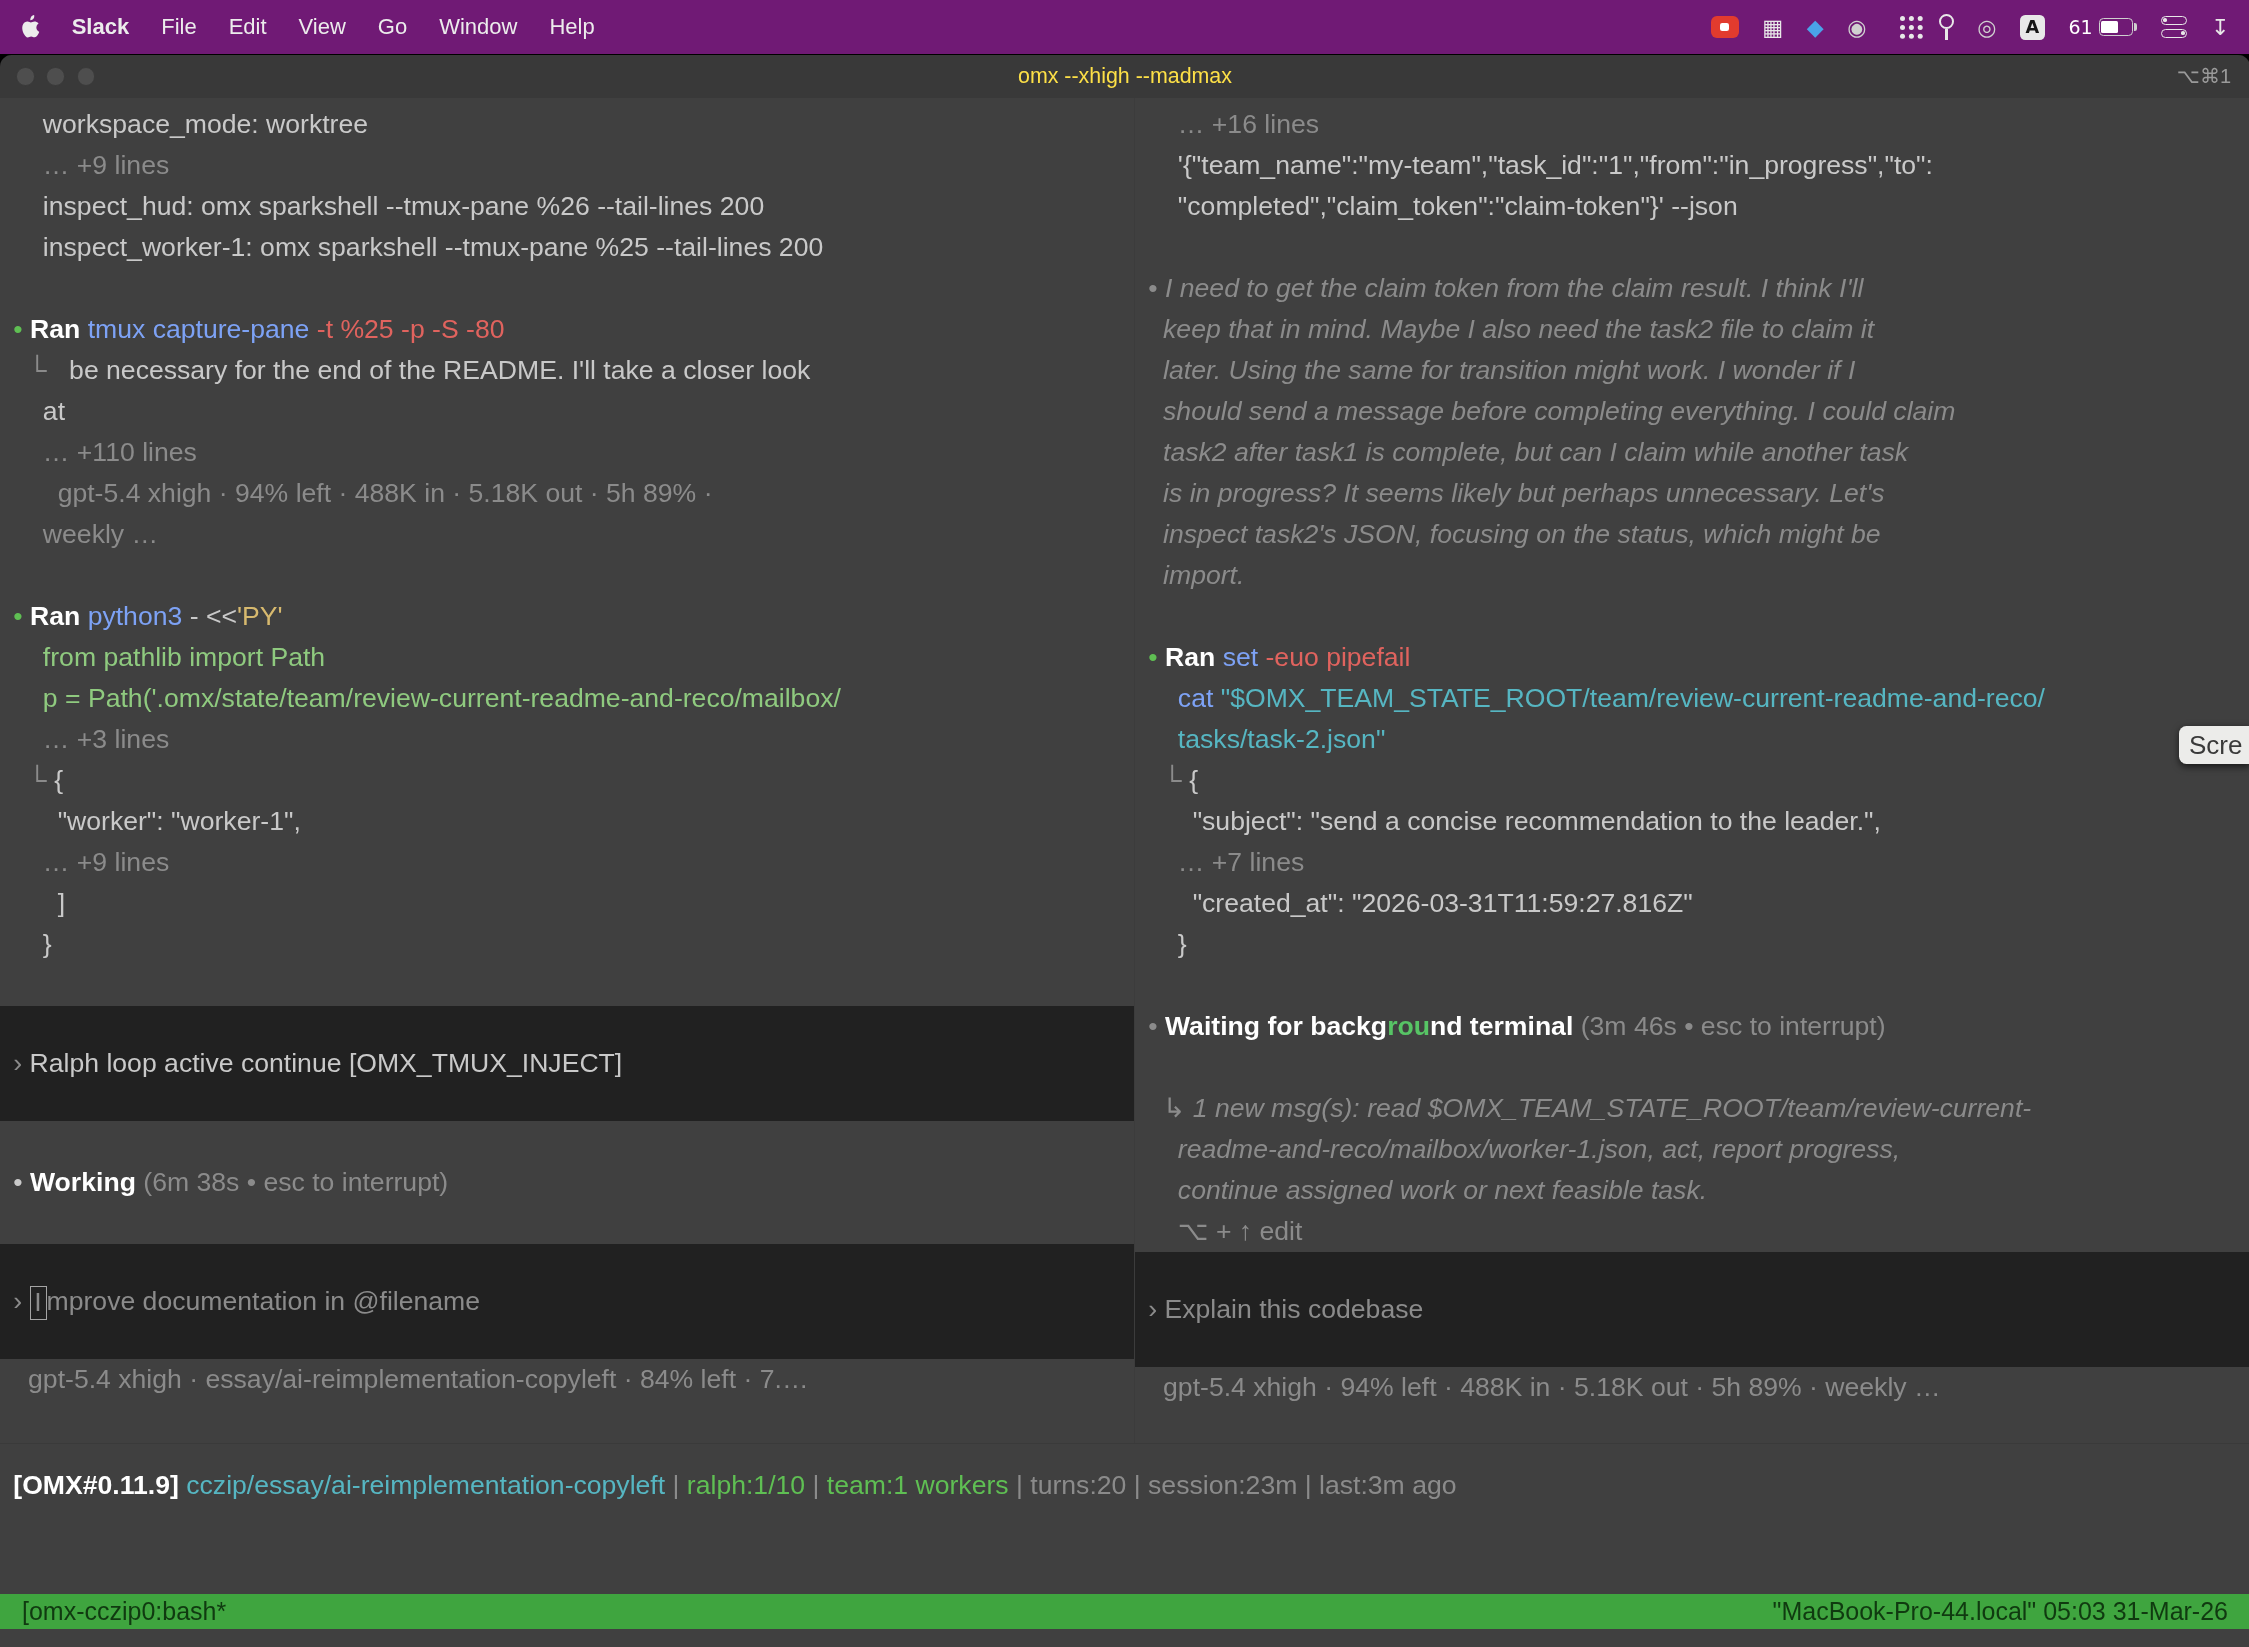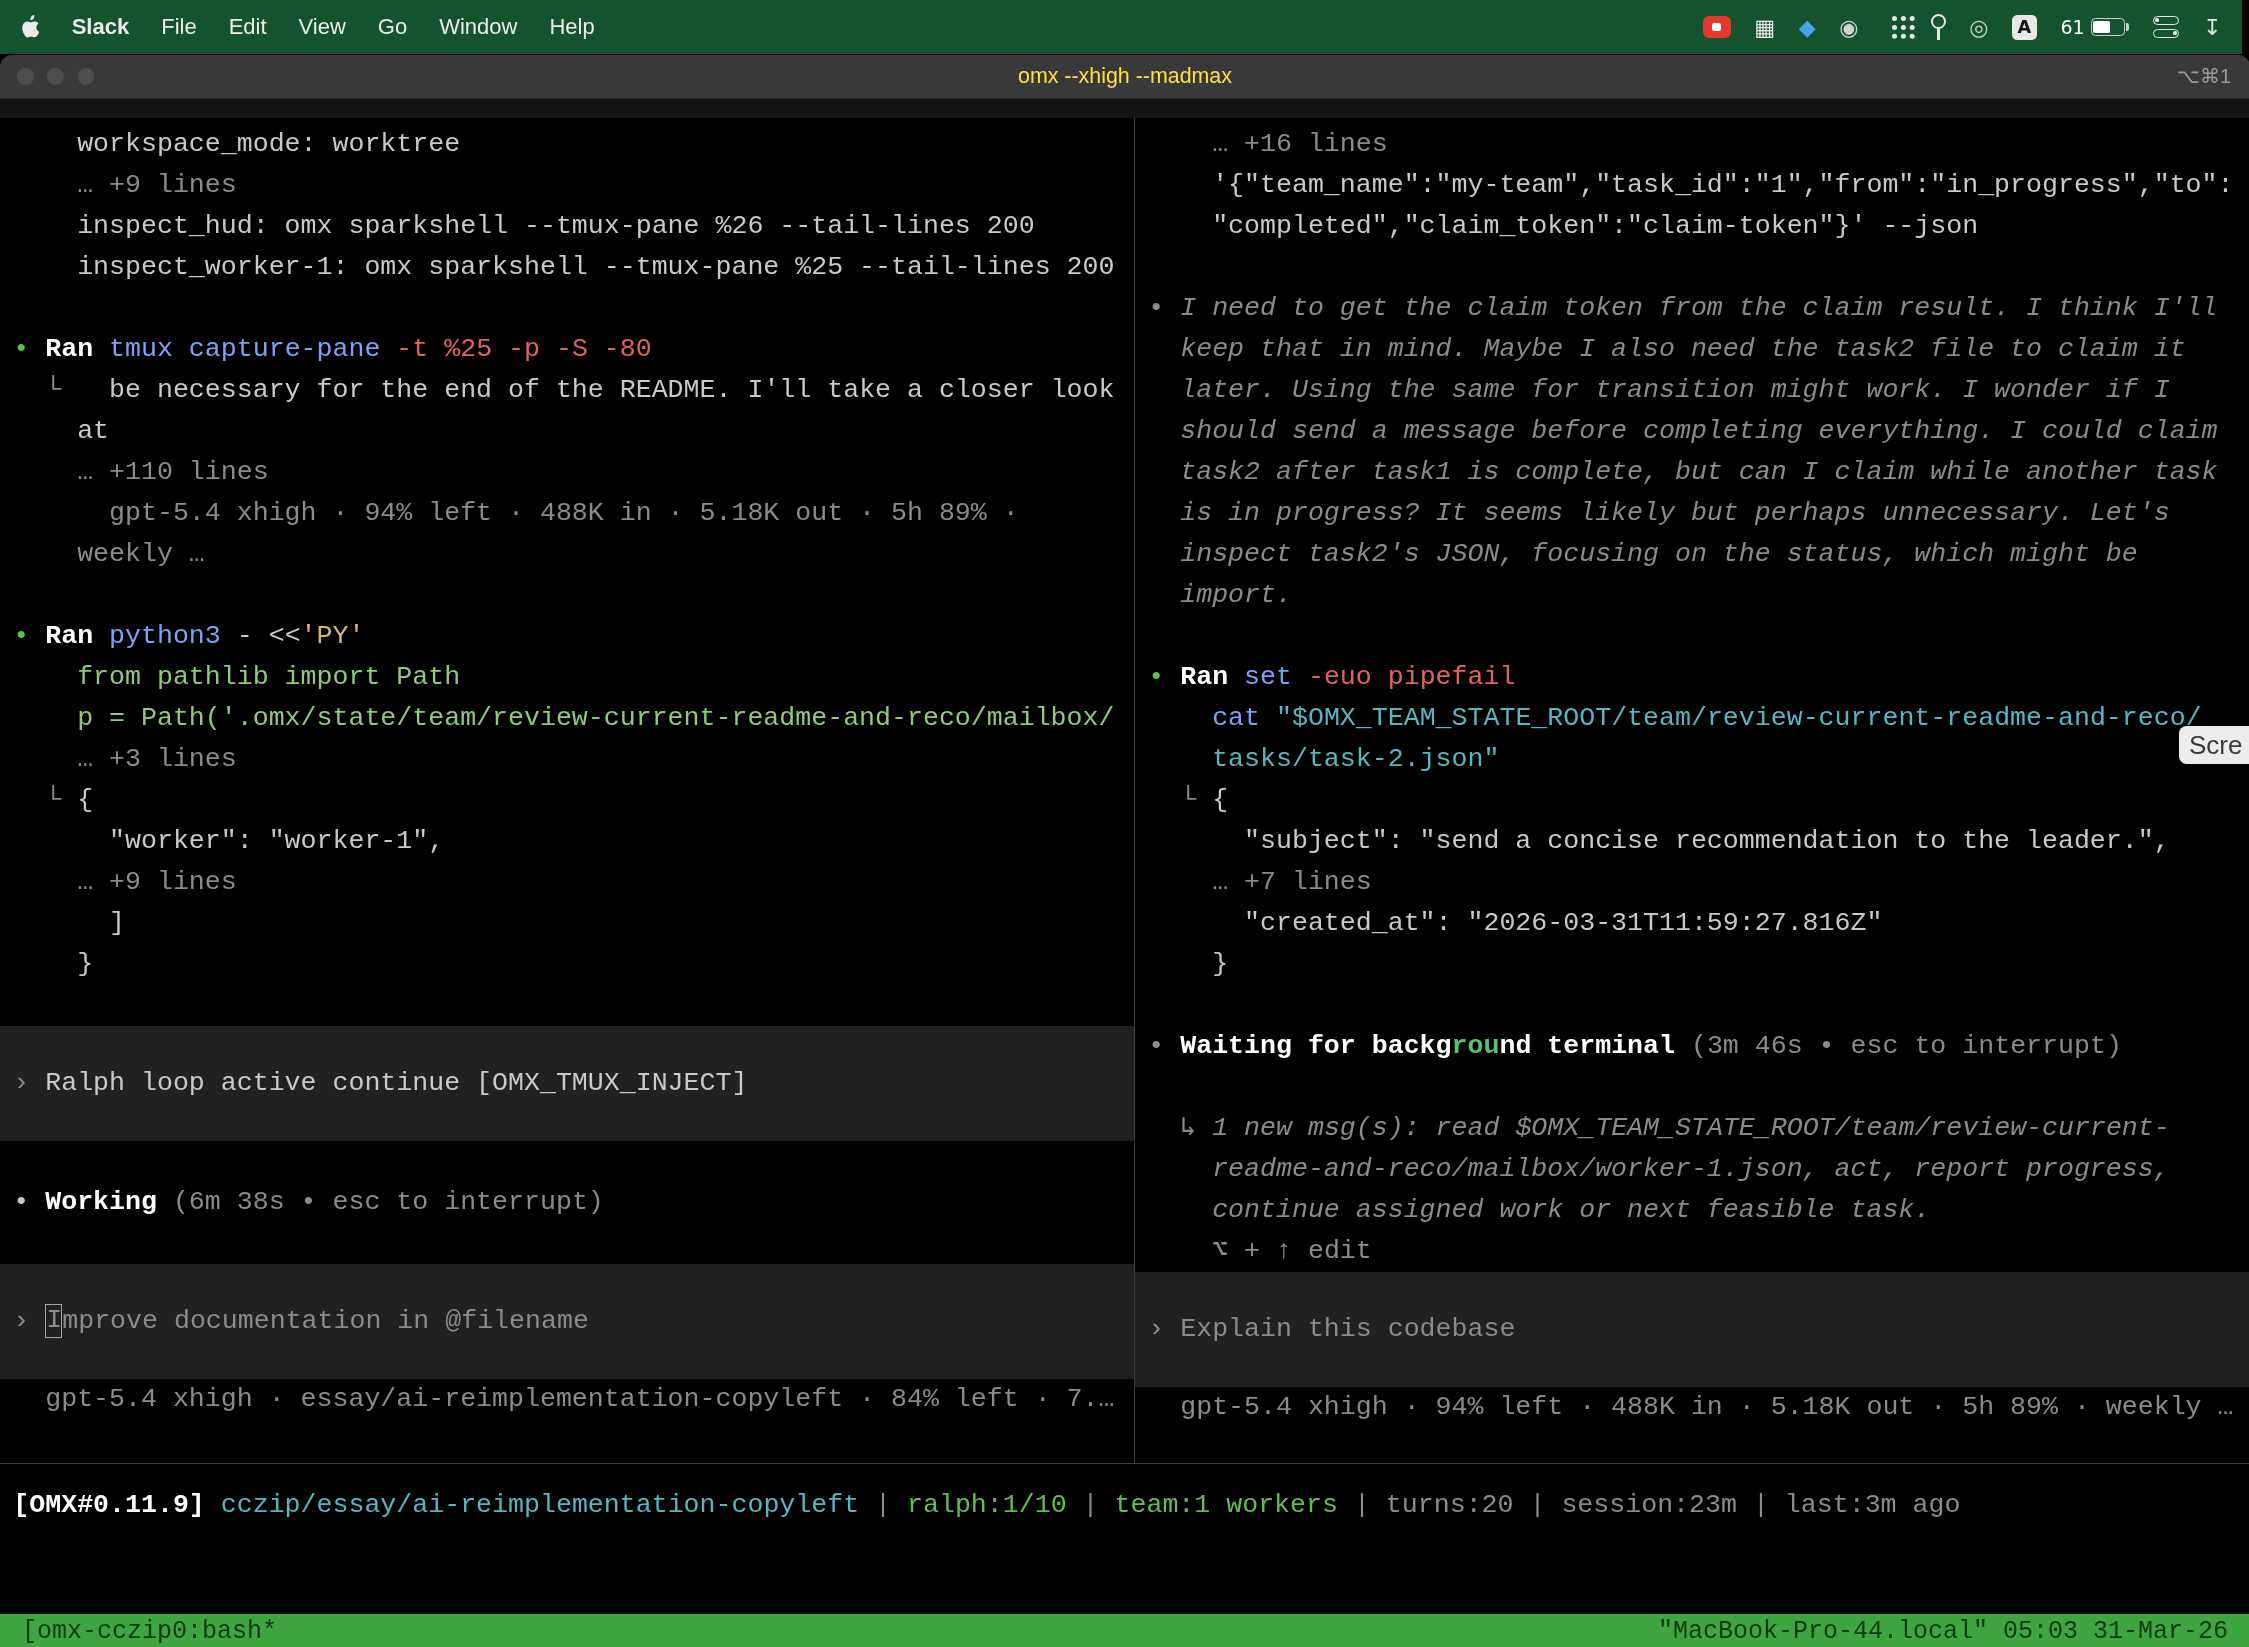--- a/index.html
+++ b/index.html
@@ -1,20 +1,20 @@
 <!DOCTYPE html>
 <html style="font-size:11.8px"><head>
 <meta charset="utf-8">
 <style>
   html,body{margin:0;padding:0;background:#000;}
   .screen{position:relative;width:2250px;height:1648px;background:#000;overflow:hidden;
           font-family:"Liberation Sans",sans-serif;}
 
   
-  .menubar{position:absolute;top:0;left:0;right:8px;height:54px;background:#14532d;
+  .menubar{position:absolute;top:0;left:0;right:0;height:54px;background:#701a75;
            display:flex;justify-content:space-between;align-items:center;padding:0 20.7px;box-sizing:border-box;}
   .mb-left{display:flex;align-items:center;gap:32px;}
   .apple{display:inline-flex;align-items:center;}
   .mb-item{color:#ececec;font-size:22px;}
   .mb-app{font-weight:bold;}
   .mb-right{display:flex;align-items:center;gap:23.6px;}
   .sicon{display:inline-flex;align-items:center;justify-content:center;color:#e8e8e8;font-size:22px;
          font-family:"DejaVu Sans",sans-serif;}
   .k-record{width:28px;height:22px;background:#e23b2e;border-radius:5.9px;}
   .rdot{width:8.9px;height:8.9px;background:#fff;border-radius:2.2px;display:block;}
@@ -40,22 +40,22 @@
   
   .window{position:absolute;top:55px;left:0;right:0;bottom:0;background:#151515;
           border-radius:11.8px 11.8px 0 0;overflow:hidden;}
   .titlebar{position:relative;height:43px;background:#393939;border-bottom:0.7px solid #232323;}
   .traffic{position:absolute;left:16px;top:0;height:43px;display:flex;align-items:center;gap:11.8px;}
   .tl{width:18.5px;height:18.5px;border-radius:50%;background:#4e4e4e;border:0.7px solid #3a3a3a;box-sizing:border-box;}
   .wtitle{position:absolute;left:0;right:0;top:0;text-align:center;line-height:43px;color:#fde047;font-size:21.4px;}
   .whint{position:absolute;right:19px;top:0;line-height:43px;color:#9a9a9a;font-size:20px;}
 
   
-  .terminal{position:absolute;top:43px;left:0;right:0;bottom:0;background:#000000;
-            font-family:Liberation Mono, monospace;font-size:26.6px;font-variant-ligatures:none;margin-top:20px;}
+  .terminal{position:absolute;top:43px;left:0;right:0;bottom:0;background:#404040;
+            font-family:Liberation Sans, sans-serif;font-size:26.6px;font-variant-ligatures:none;}
   .panes{position:absolute;top:0;left:0;right:0;height:1345px;display:flex;}
   .pane{padding-top:5.9px;overflow:hidden;box-sizing:border-box;}
   .pane-left{width:1135px;border-right:1.5px solid #3c3c3c;}
   .pane-right{flex:1;}
   .line{height:41px;line-height:41px;padding-left:13.3px;white-space:pre;overflow:hidden;}
   .band{height:115px;line-height:115px;padding-left:13.3px;white-space:pre;background:#212121;overflow:hidden;}
 
   .c-fg{color:#c9c9c9}
   .c-dim{color:#8b8b8b}
   .c-bold{color:#ffffff;font-weight:bold}

